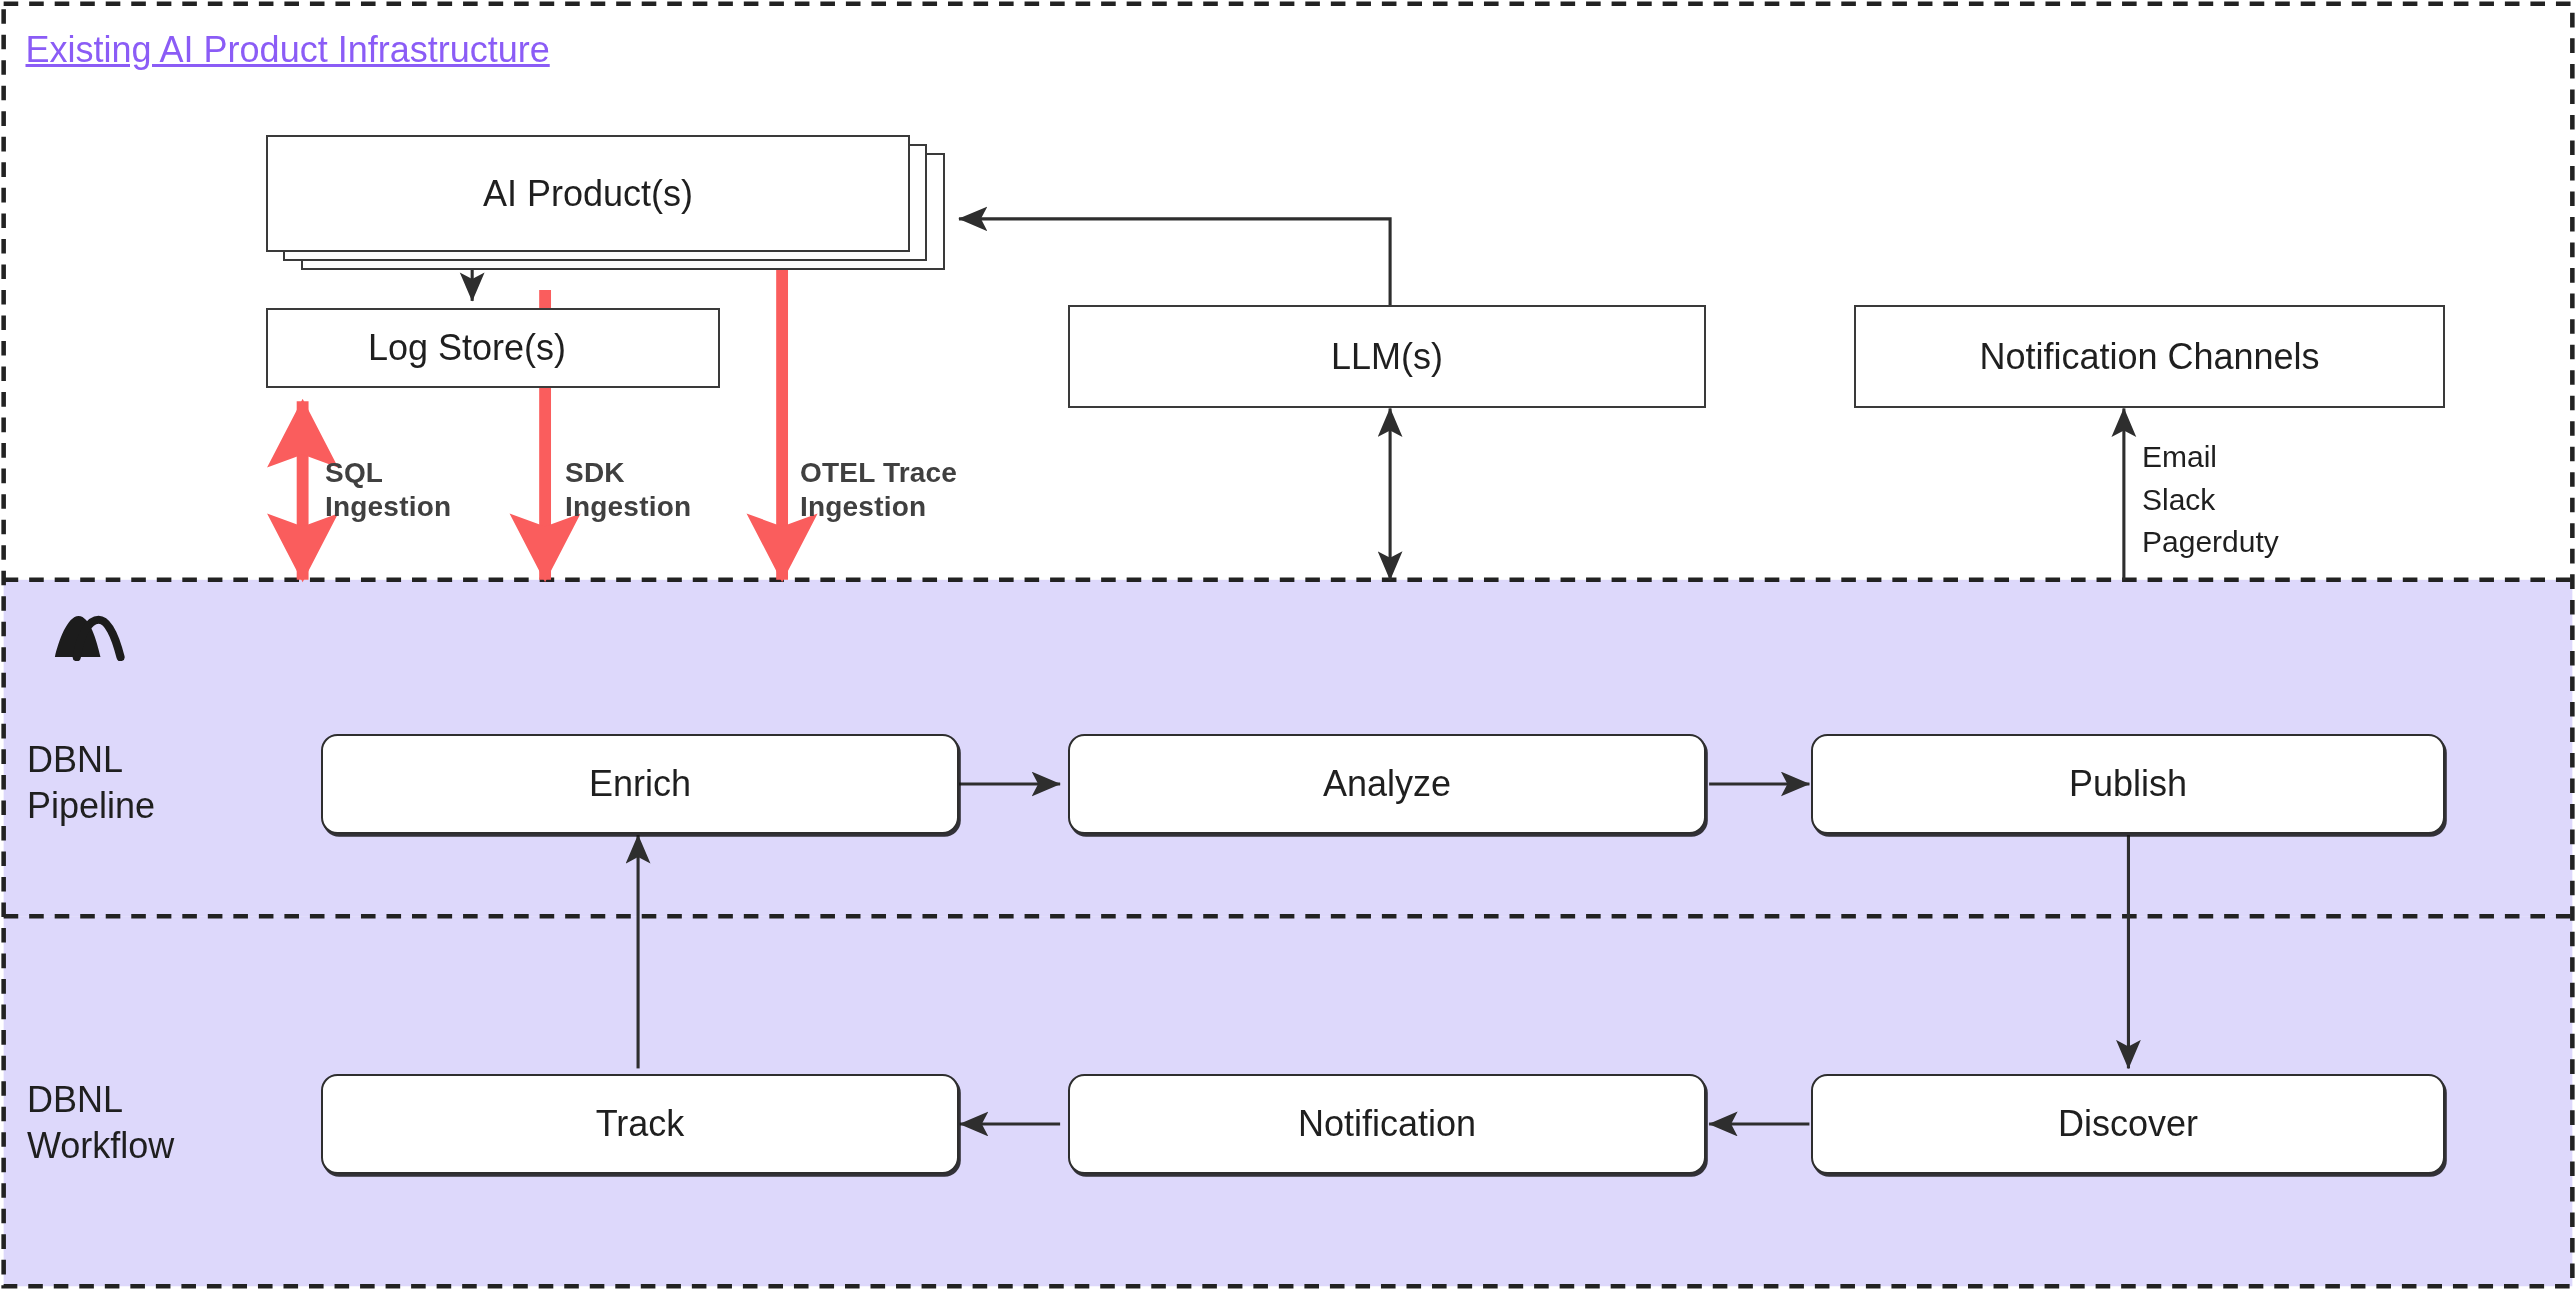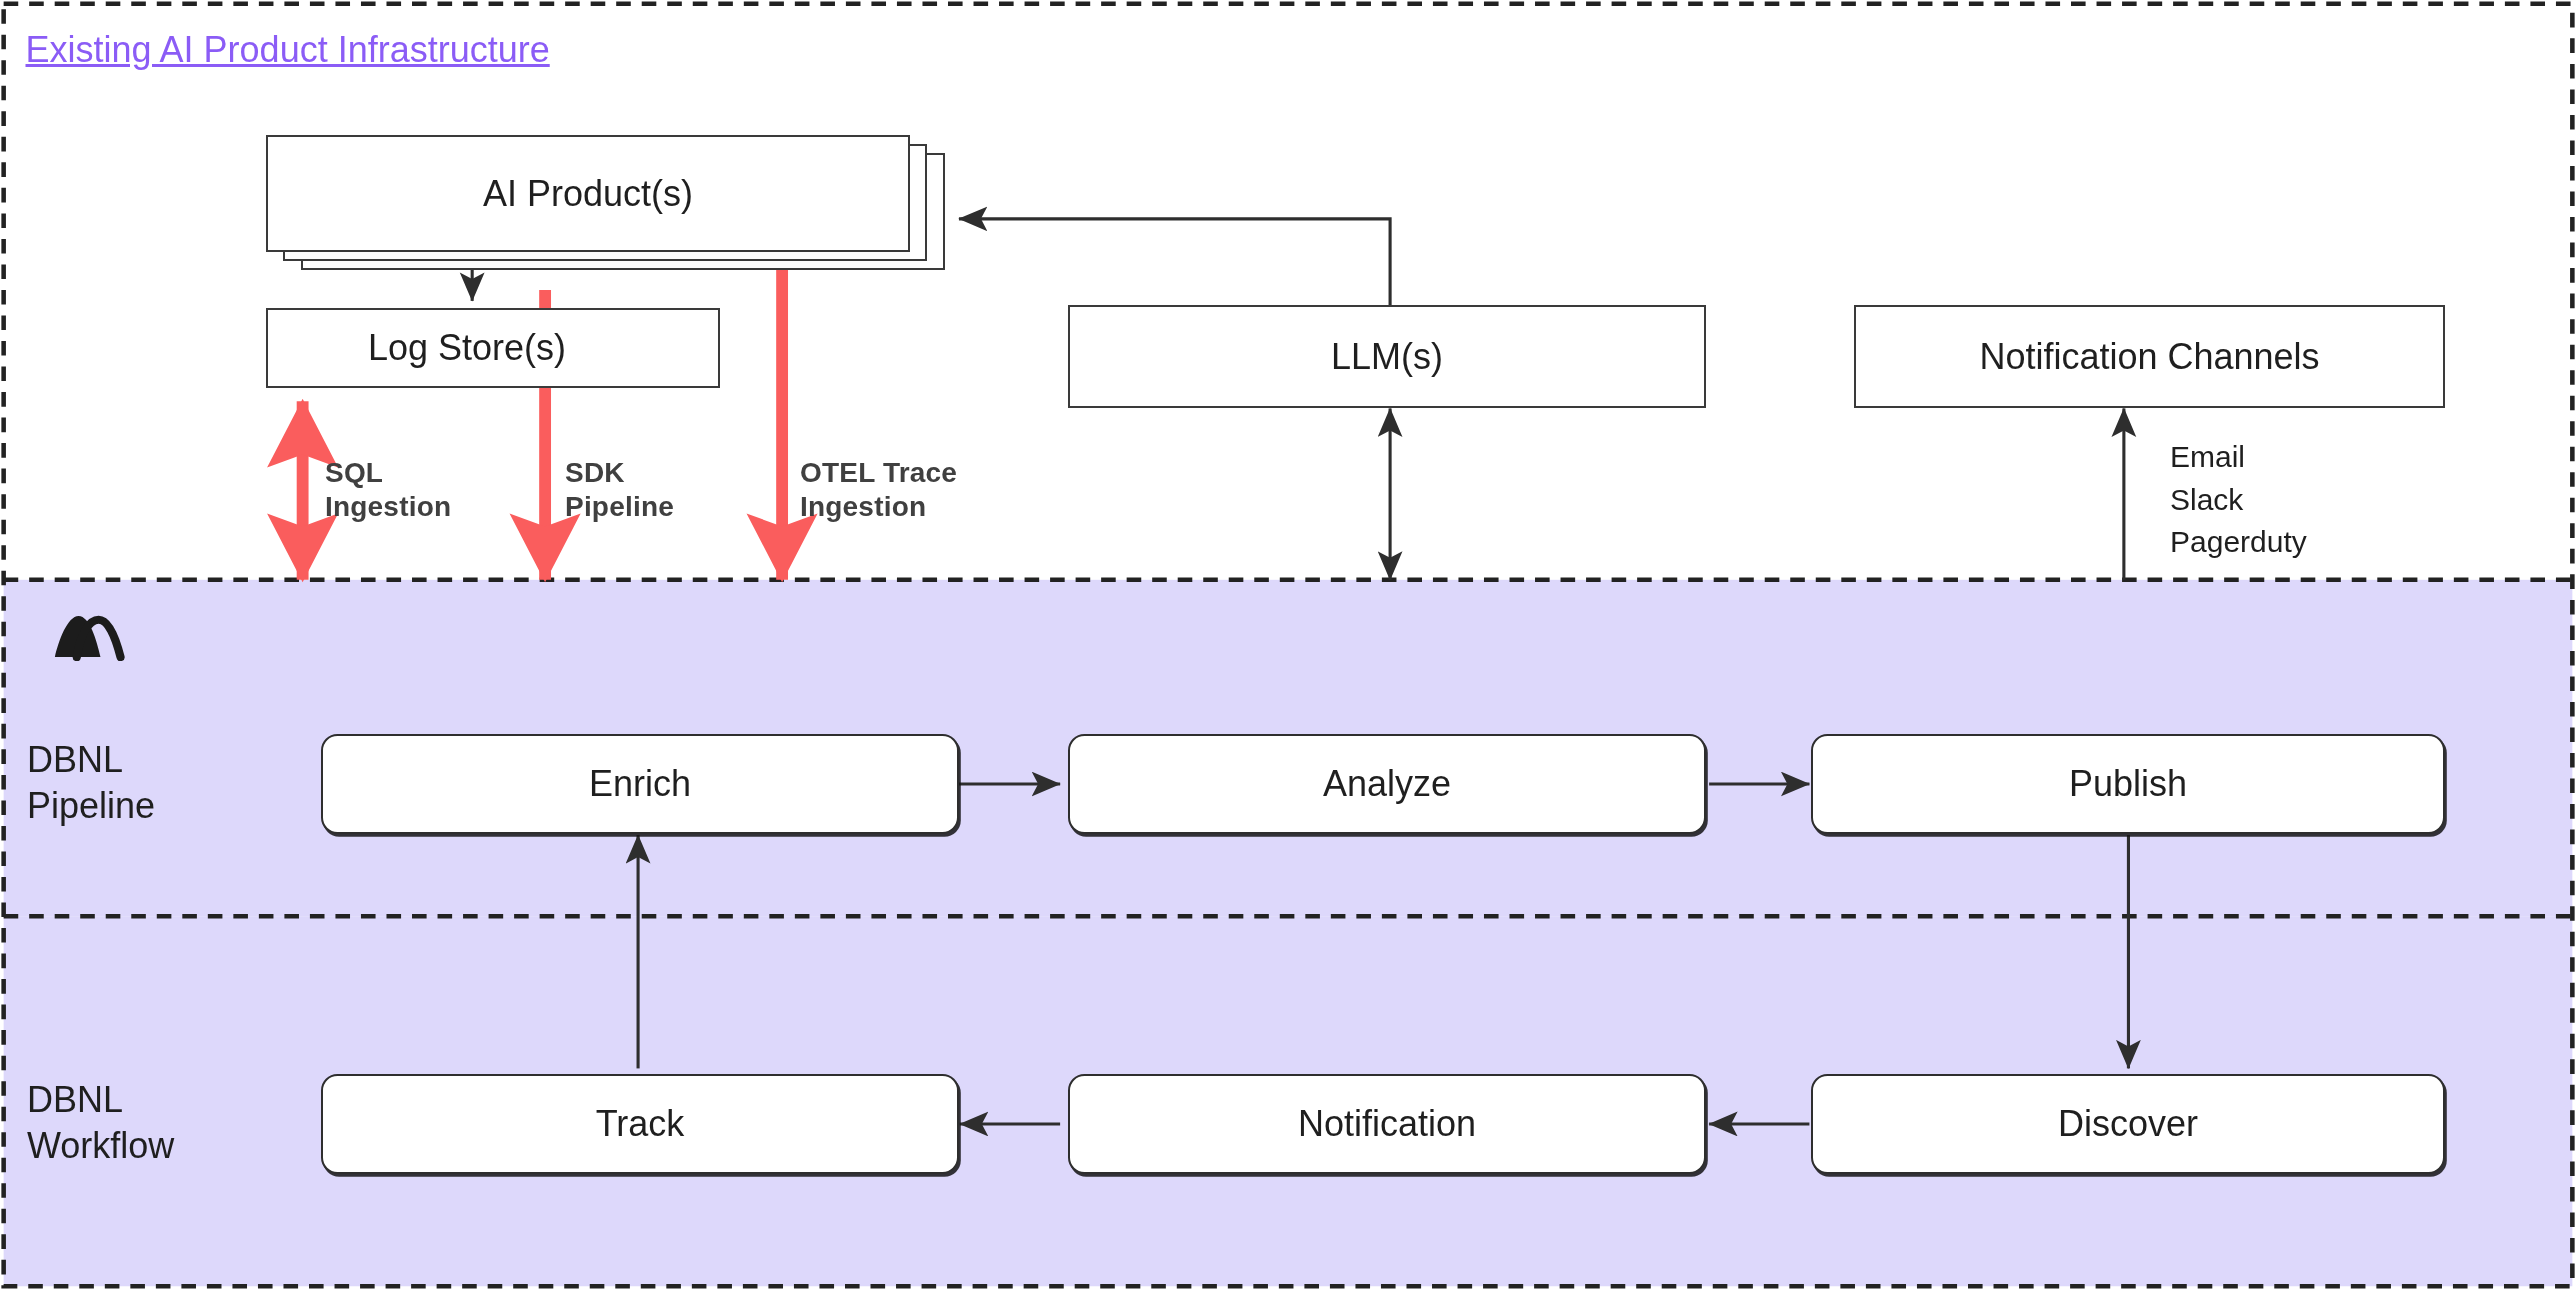--- a/index.html
+++ b/index.html
@@ -65,21 +65,20 @@
     color: #404040;
     line-height: 1.22;
     white-space: pre-line;
     letter-spacing: 0.2px;
   }
   .notif-list {
     position: absolute;
     color: #1f1f1f;
     line-height: 1.42;
     white-space: pre-line;
-    margin-left: 28px;
   }
 </style>
 </head>
 <body>
 
 <div id="canvas">
 
   <svg class="layer" viewBox="0 0 2826 1415">
 
     <rect x="4" y="4" width="2818" height="632" fill="#ffffff"></rect>
@@ -146,21 +145,21 @@
 
   <div class="sq-node" style="left:1068px; top:305px; width:638px; height:103px;"></div>
   <div class="node-label" style="left:1068px; top:305px; width:638px; height:103px; font-size:36px;">LLM(s)</div>
 
   <div class="sq-node" style="left:1854px; top:305px; width:591px; height:103px;"></div>
   <div class="node-label" style="left:1854px; top:305px; width:591px; height:103px; font-size:36px;">Notification Channels</div>
 
   <div class="ingest-label" style="left:325px; top:456px; font-size:28px;">SQL
 Ingestion</div>
   <div class="ingest-label" style="left:565px; top:456px; font-size:28px;">SDK
-Pipeline</div>
+Ingestion</div>
   <div class="ingest-label" style="left:800px; top:456px; font-size:28px;">OTEL Trace
 Ingestion</div>
 
   <div class="notif-list" style="left:2142px; top:436px; font-size:30px;">Email
 Slack
 Pagerduty</div>
 
   <svg style="position:absolute; left:33px; top:604px; width:93px; height:57px;" viewBox="0 0 102 62">
     <path d="M4 58 L24 58 C28 40 38 13 50 13 C62 13 70 40 74 58 L4 58 Z" fill="#1c1c1c"></path>
     <path d="M48 58 C52 32 62 17 72 17 C82 17 90 34 96 58" fill="none" stroke="#1c1c1c" stroke-width="9" stroke-linecap="round"></path>

